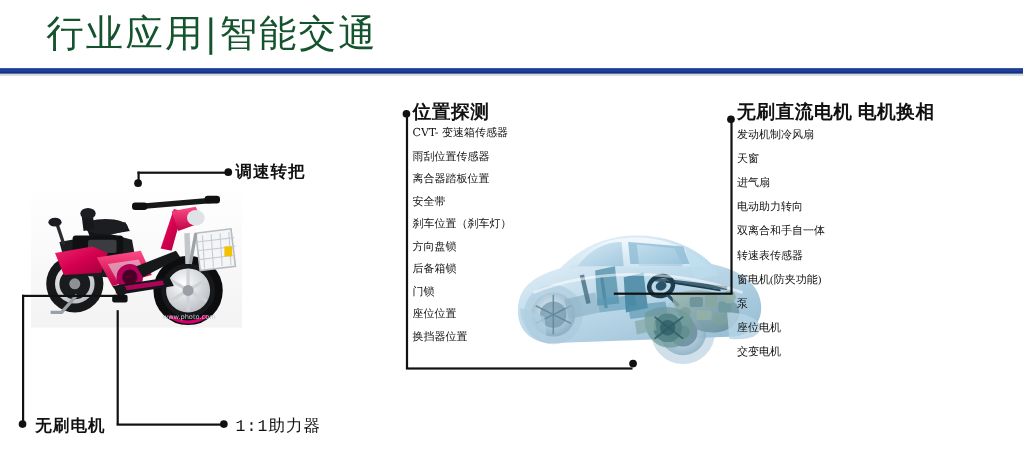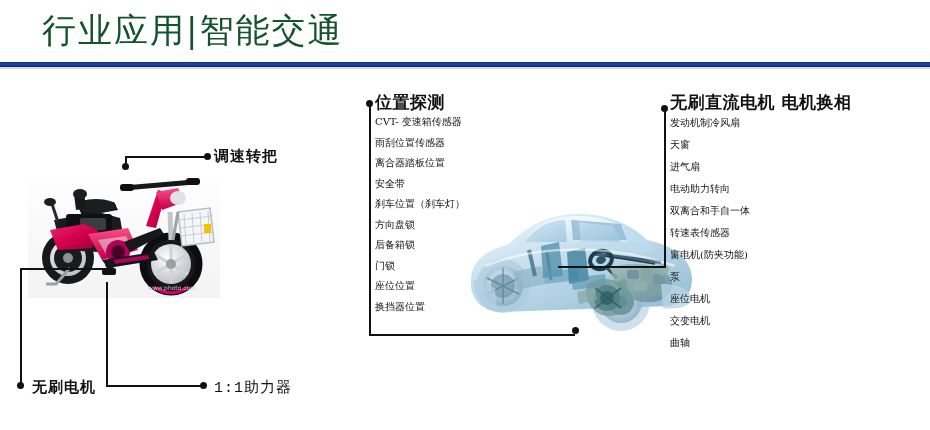--- a/index.html
+++ b/index.html
@@ -71,21 +71,21 @@
     margin-bottom: 0;
   }
   .list-items {
     font-size: 10px;
     line-height: 20.5px;
     white-space: nowrap;
   }
   .list-items .li { display: block; }
 
   #left-list { left: 375px; top: 92px; }
-  #right-list { left: 670px; top: 92px; }
+  #right-list { left: 670px; top: 92px; font-family: Liberation Serif, serif; }
   #right-list .list-items .li { line-height: 22px; }
 
   
   .leader { position: absolute; background: #111; }
   .leader.h { height: 1.6px; }
   .leader.v { width: 1.6px; }
   .dot {
     position: absolute;
     width: 7px; height: 7px;
     border-radius: 50%;
@@ -394,17 +394,16 @@
       <span class="li">发动机制冷风扇</span>
       <span class="li">天窗</span>
       <span class="li">进气扇</span>
       <span class="li">电动助力转向</span>
       <span class="li">双离合和手自一体</span>
       <span class="li">转速表传感器</span>
       <span class="li">窗电机(防夹功能)</span>
       <span class="li">泵</span>
       <span class="li">座位电机</span>
       <span class="li">交变电机</span>
-      <span class="li">曲轴</span>
     </div>
   </div>
 
 </div>
 
 </body></html>

